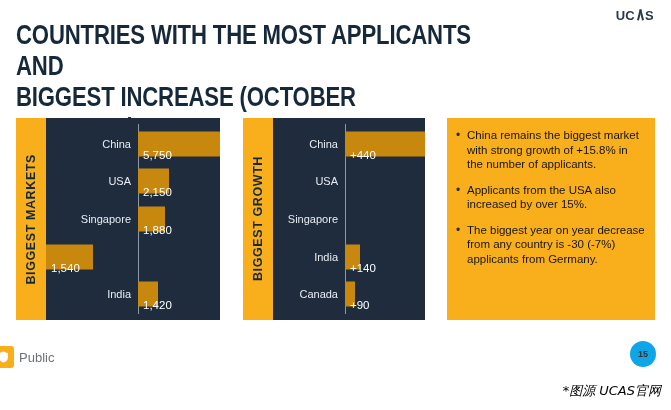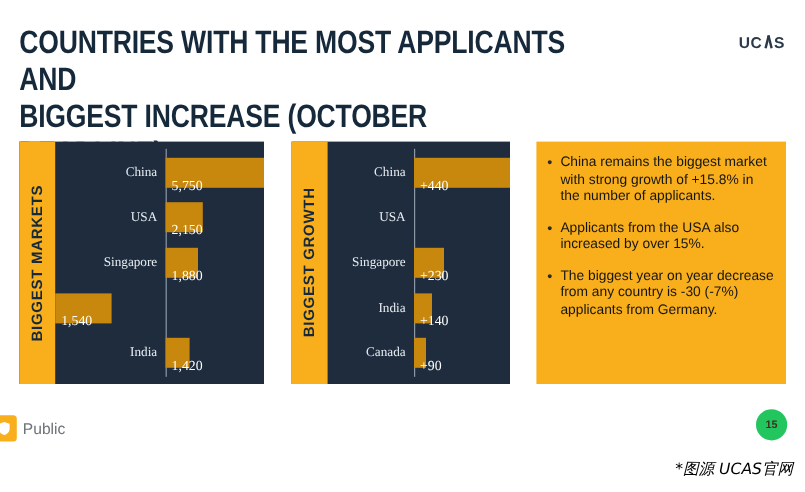--- a/index.html
+++ b/index.html
@@ -39,21 +39,21 @@
     color: #16293b;
     text-transform: uppercase;
     transform: scaleX(0.82);
     transform-origin: left top;
     white-space: pre-line;
   }
 
   #ucas-logo {
     position: absolute;
     right: 14px;
-    top: 28px;
+    top: 8px;
     font-family: "Liberation Sans", sans-serif;
     font-weight: bold;
     font-size: 13px;
     letter-spacing: 0.3px;
     color: #2b3a4a;
     display: flex;
     align-items: baseline;
   }
   #ucas-logo .logo-a {
     position: relative;
@@ -103,21 +103,20 @@
     white-space: nowrap;
   }
 
   .panel-body {
     position: relative;
     flex: 1 1 auto;
     padding: 7px 0 7px 0;
     display: flex;
     flex-direction: column;
     justify-content: space-around;
-    font-family: Liberation Serif, serif;
   }
   .axis-line {
     position: absolute;
     top: 6px;
     bottom: 6px;
     width: 1px;
     background: #8b98a6;
   }
   #panel-markets .axis-line { left: 92px; }
   #panel-growth  .axis-line { left: 72px; }
@@ -216,21 +215,21 @@
     margin-left: 5px;
   }
 
   #page-number {
     position: absolute;
     right: 12px;
     top: 341px;
     width: 26px;
     height: 26px;
     border-radius: 50%;
-    background: #22c55e;
+    background: #0ea5e9;
     display: flex;
     align-items: center;
     justify-content: center;
     font-size: 9px;
     font-weight: bold;
     color: #3d3322;
     text-align: right;
   }
 
   
@@ -320,24 +319,20 @@
           <div class="bar-value">+440</div>
         </div>
       </div>
 
       <div class="bar-row">
         <div class="bar-label">USA</div>
       </div>
 
       <div class="bar-row">
         <div class="bar-label">Singapore</div>
-        <div class="bar-track">
-          <div class="bar-fill" style="width:31%"></div>
-          <div class="bar-value">+230</div>
-        </div>
       </div>
 
       <div class="bar-row">
         <div class="bar-label">India</div>
         <div class="bar-track">
           <div class="bar-fill" style="width:19%"></div>
           <div class="bar-value">+140</div>
         </div>
       </div>
 

